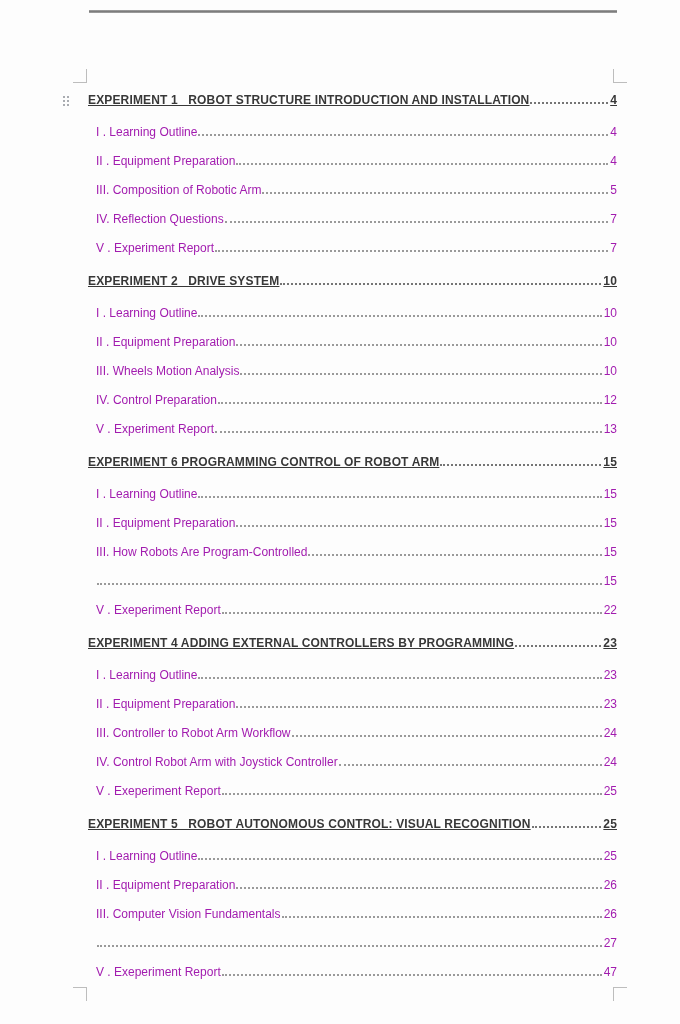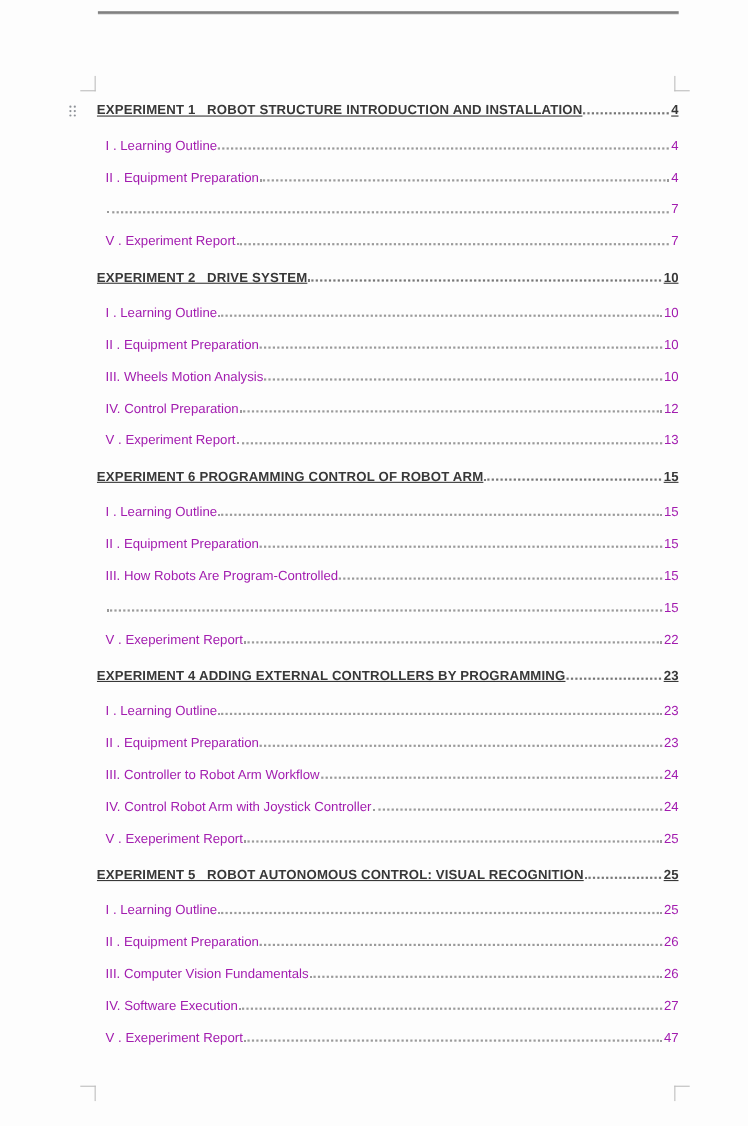--- a/index.html
+++ b/index.html
@@ -119,20 +119,26 @@
         <span class="lbl">I . Learning Outline</span>
         <span class="leader"></span>
         <span class="pageno">4</span>
       </div>
       <div class="toc-row item">
         <span class="lbl">II . Equipment Preparation</span>
         <span class="leader"></span>
         <span class="pageno">4</span>
       </div>
       <div class="toc-row item">
+        <span class="lbl">III. Composition of Robotic Arm</span>
+        <span class="leader"></span>
+        <span class="pageno">5</span>
+      </div>
+      <div class="toc-row item">
+        <span class="lbl">IV. Reflection Questions</span>
         <span class="leader"></span>
         <span class="pageno">7</span>
       </div>
       <div class="toc-row item">
         <span class="lbl">V . Experiment Report</span>
         <span class="leader"></span>
         <span class="pageno">7</span>
       </div>
     </div>
 
@@ -249,21 +255,20 @@
         <span class="lbl">II . Equipment Preparation</span>
         <span class="leader"></span>
         <span class="pageno">26</span>
       </div>
       <div class="toc-row item">
         <span class="lbl">III. Computer Vision Fundamentals</span>
         <span class="leader"></span>
         <span class="pageno">26</span>
       </div>
       <div class="toc-row item">
-        <span class="lbl">IV. Software Execution</span>
         <span class="leader"></span>
         <span class="pageno">27</span>
       </div>
       <div class="toc-row item">
         <span class="lbl">V . Exeperiment Report</span>
         <span class="leader"></span>
         <span class="pageno">47</span>
       </div>
     </div>
 

